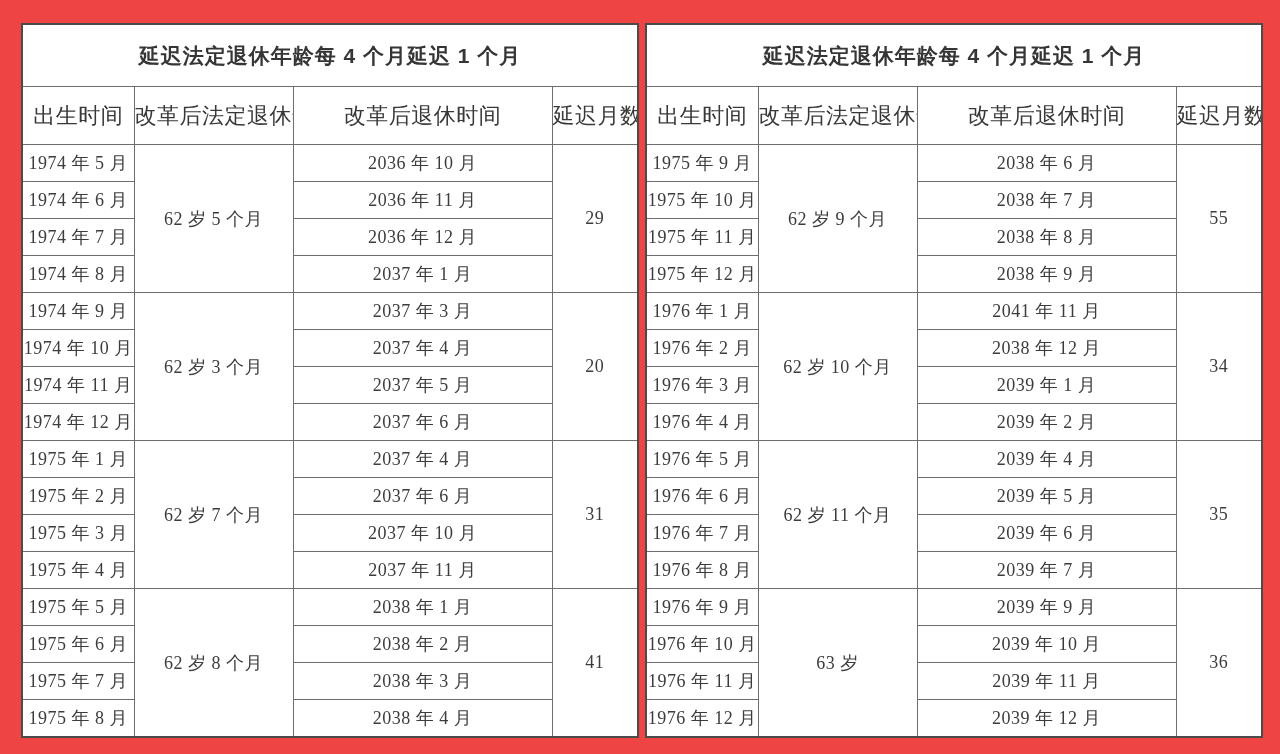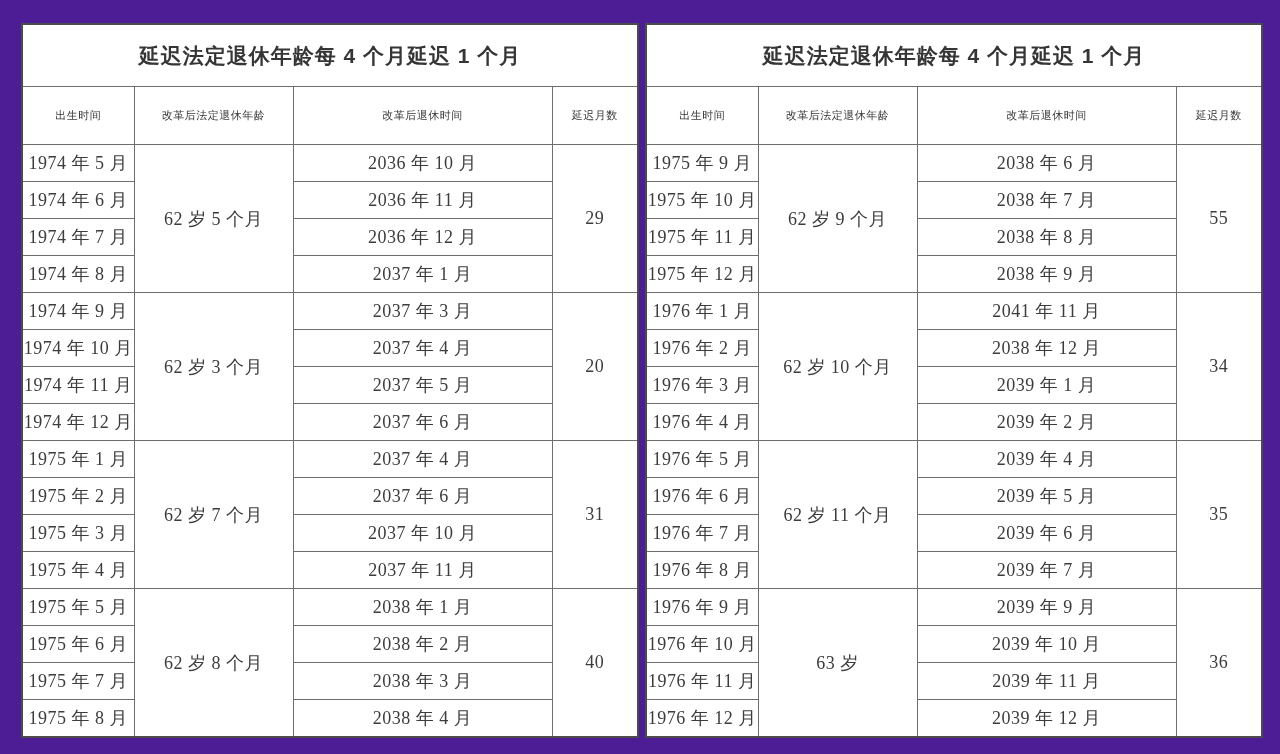--- a/index.html
+++ b/index.html
@@ -4,21 +4,21 @@
 <style>
   html,body{margin:0;padding:0}
   body{
     width:1280px;height:754px;background:#ffffff;
     font-family:"Liberation Serif","DejaVu Serif",serif;
     color:#3c3c3c;
   }
   .page{
     box-sizing:border-box;width:1280px;height:754px;
     padding:23px 22px 19px 21px;
-    display:flex;gap:6px;background:#4c1d95;
+    display:flex;gap:6px;background:#ef4444;
   }
   table.sched{
     border-collapse:collapse;table-layout:fixed;
     width:616px;height:712px;
     border:2px solid #4b4b4b;
     background:#ffffff;
   }
   table.sched td, table.sched th{
     border:1px solid #6e6e6e;
     text-align:center;vertical-align:middle;
@@ -29,21 +29,21 @@
   col.c2{width:159px}
   col.c3{width:259px}
   col.c4{width:86px}
   tr.title-row th{
     height:61px;
     font-family:"Liberation Sans","DejaVu Sans",sans-serif;
     font-weight:bold;font-size:21px;letter-spacing:1px;
     color:#353535;
   }
   tr.head-row th{
-    height:57px;font-size:11px;letter-spacing:0.5px;color:#383838;
+    height:57px;font-size:22px;letter-spacing:0.5px;color:#383838;
   }
   tbody td{height:36px;font-size:18px;letter-spacing:0.5px}
 </style>
 </head>
 <body>
 
 <div class="page">
 
   <table class="sched">
     <colgroup>
@@ -118,21 +118,21 @@
       </tr>
       <tr>
         <td>1975 年 4 月</td>
         <td>2037 年 11 月</td>
       </tr>
 
       <tr>
         <td>1975 年 5 月</td>
         <td rowspan="4">62 岁 8 个月</td>
         <td>2038 年 1 月</td>
-        <td rowspan="4">40</td>
+        <td rowspan="4">41</td>
       </tr>
       <tr>
         <td>1975 年 6 月</td>
         <td>2038 年 2 月</td>
       </tr>
       <tr>
         <td>1975 年 7 月</td>
         <td>2038 年 3 月</td>
       </tr>
       <tr>

